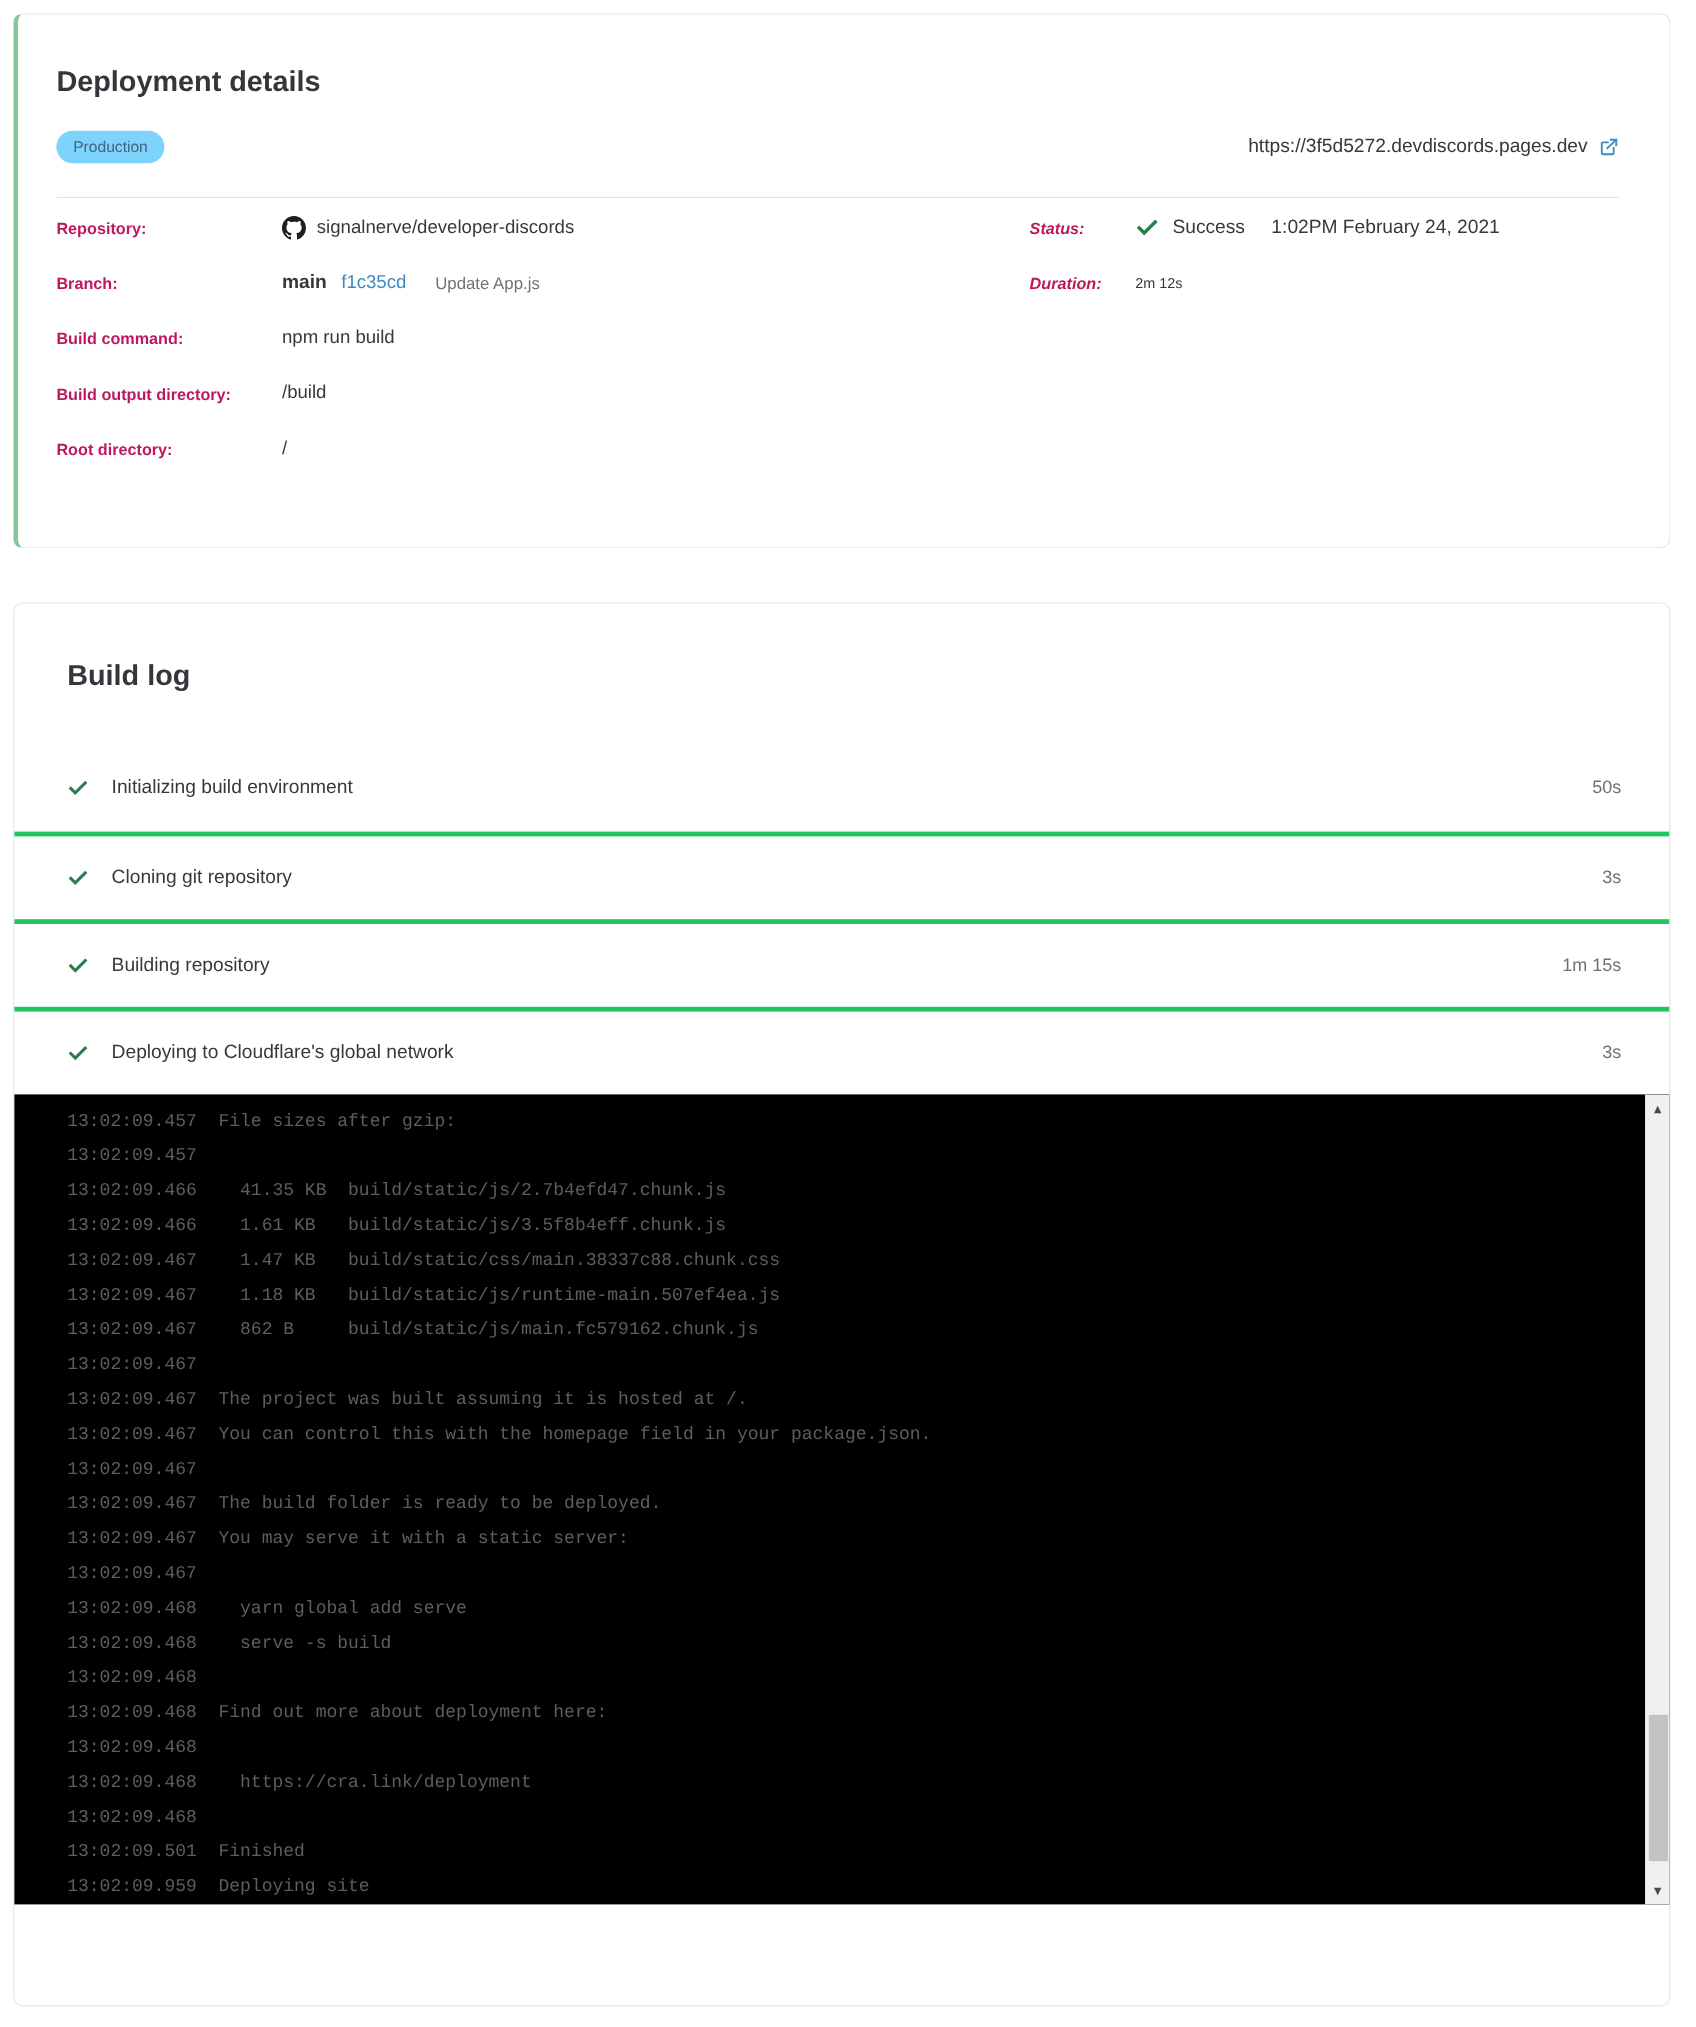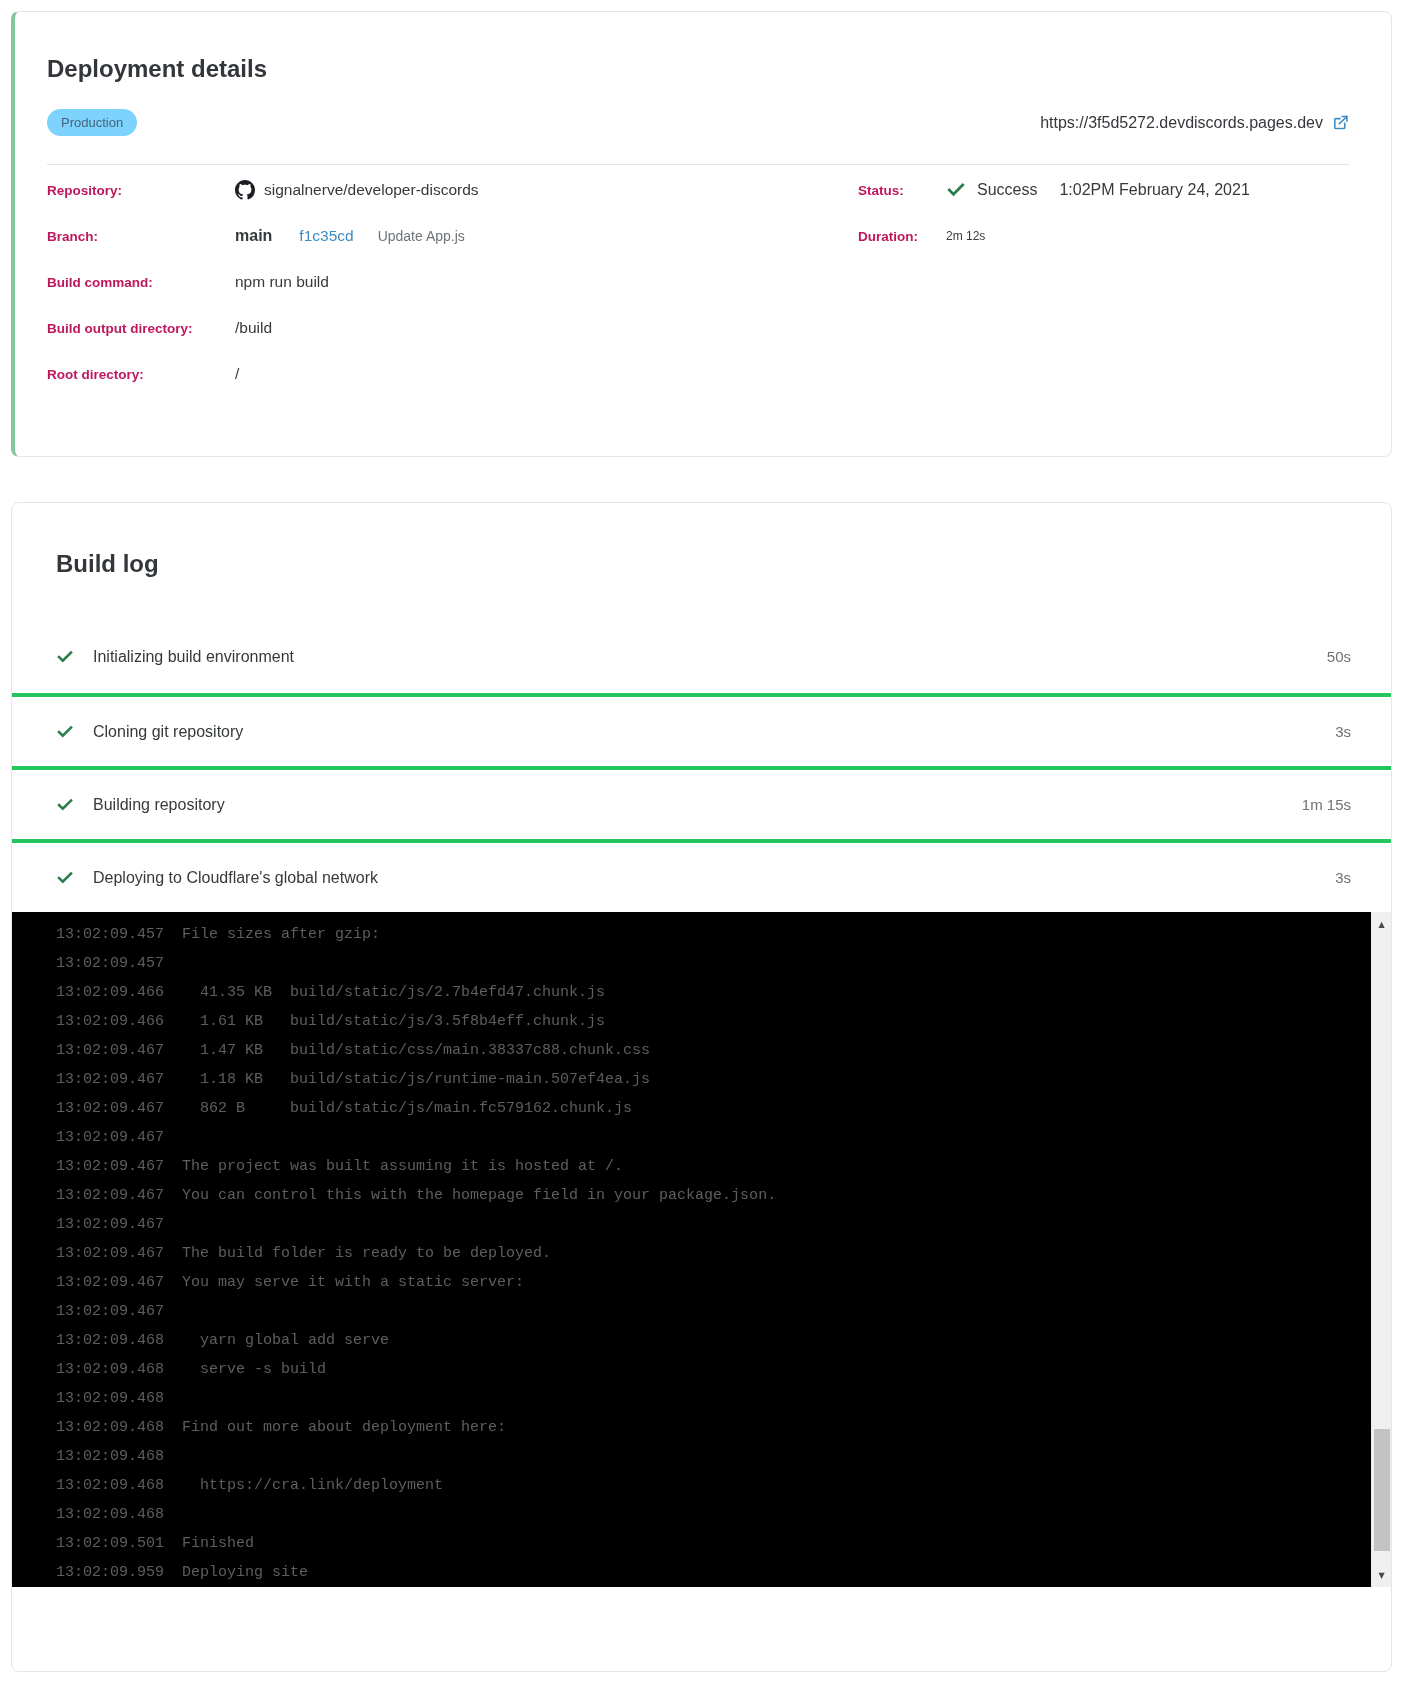--- a/index.html
+++ b/index.html
@@ -25,25 +25,25 @@
     background:#7dd3fc; color:#45637d; font-size:13px; line-height:17px;
     padding:5px 14px; border-radius:14px; display:inline-block;
   }
   .deploy-url { display:flex; align-items:center; gap:9px; font-size:16px; color:#35383c; text-decoration:none; cursor:pointer; }
   .sep { border:none; border-top:1px solid #e3e3e3; margin:0; }
   .details { display:flex; margin-top:2px; }
   .col-left { width:811px; flex:none; }
   .col-right { flex:1; }
   .detail-row { height:46px; display:flex; align-items:center; }
   .detail-label { width:188px; flex:none; font-size:13.5px; font-weight:700; color:#be185d; }
-  .col-right .detail-label { width:88px; }
+  .col-right .detail-label { width:88px;font-style:italic; }
   .detail-value { font-size:15.5px; color:#36393b; display:flex; align-items:center; }
   .gh-icon { width:20px; height:20px; margin-right:9px; flex:none; }
   .branch-name { font-weight:700; font-size:16px; }
-  .commit-link { color:#3e8bc0; text-decoration:none; margin-left:27px; font-size:15.5px; cursor:pointer; }
+  .commit-link { color:#3e8bc0; text-decoration:none; margin-left:12px; font-size:15.5px; cursor:pointer; }
   .commit-msg { color:#6e7378; font-size:14px; margin-left:24px; }
   .status-check { width:20px; height:20px; margin-right:11px; flex:none; }
   .status-time { margin-left:22px; }
   
   .log-card { margin-top:45px; height:1170px; padding:44px 0 0 0; }
   .log-card .card-title { margin-left:44px; margin-bottom:0; }
   .steps { margin-top:40px; }
   .step-row { height:73px; display:flex; align-items:center; padding:0 40px 0 44px; cursor:pointer; }
   .step-row + .step-row { border-top:4px solid #22c55e; }
   .step-check { width:18px; height:18px; margin-right:19px; flex:none; }

